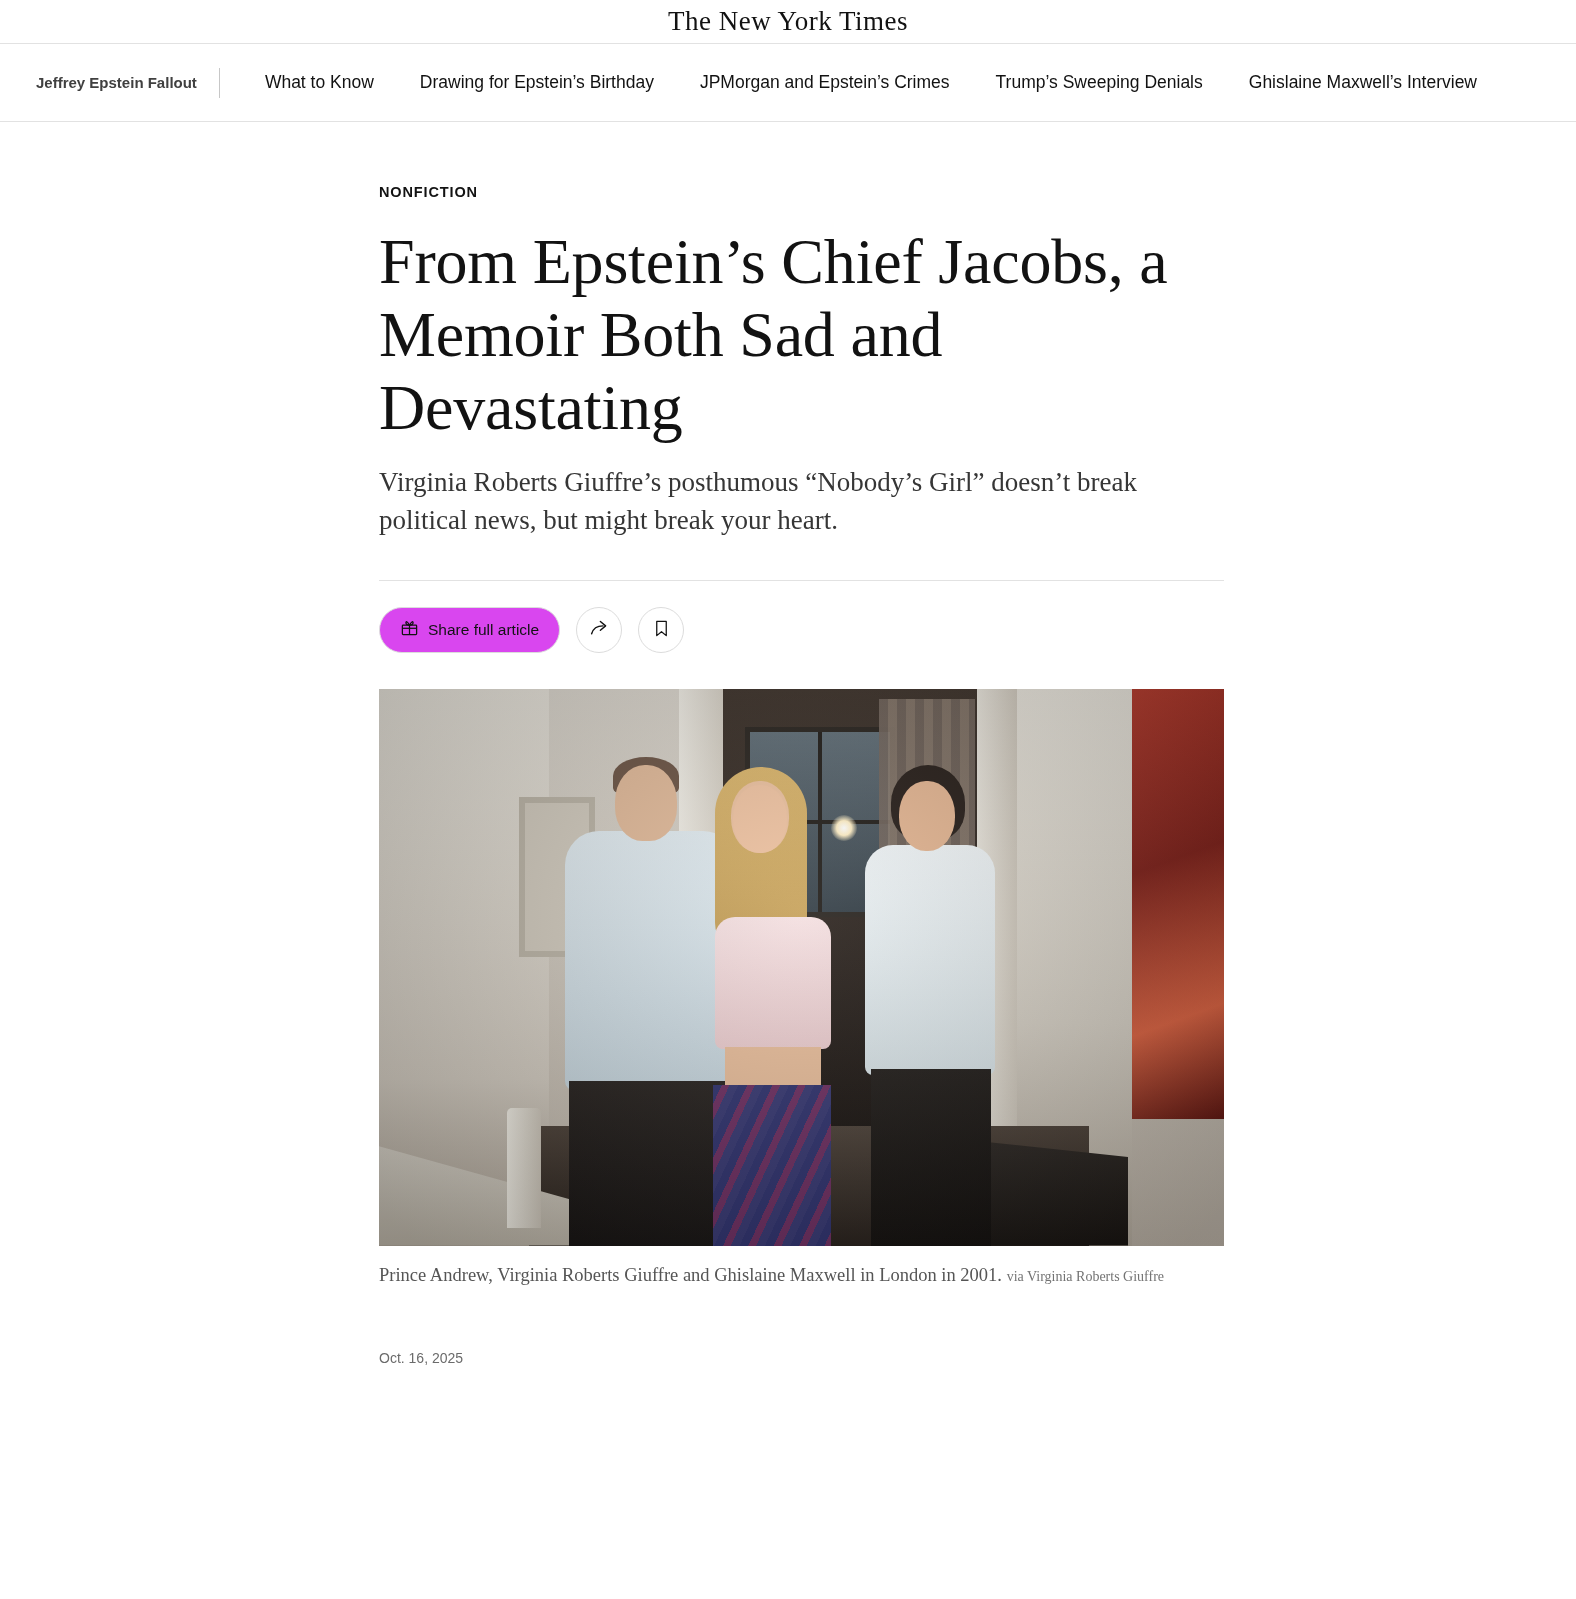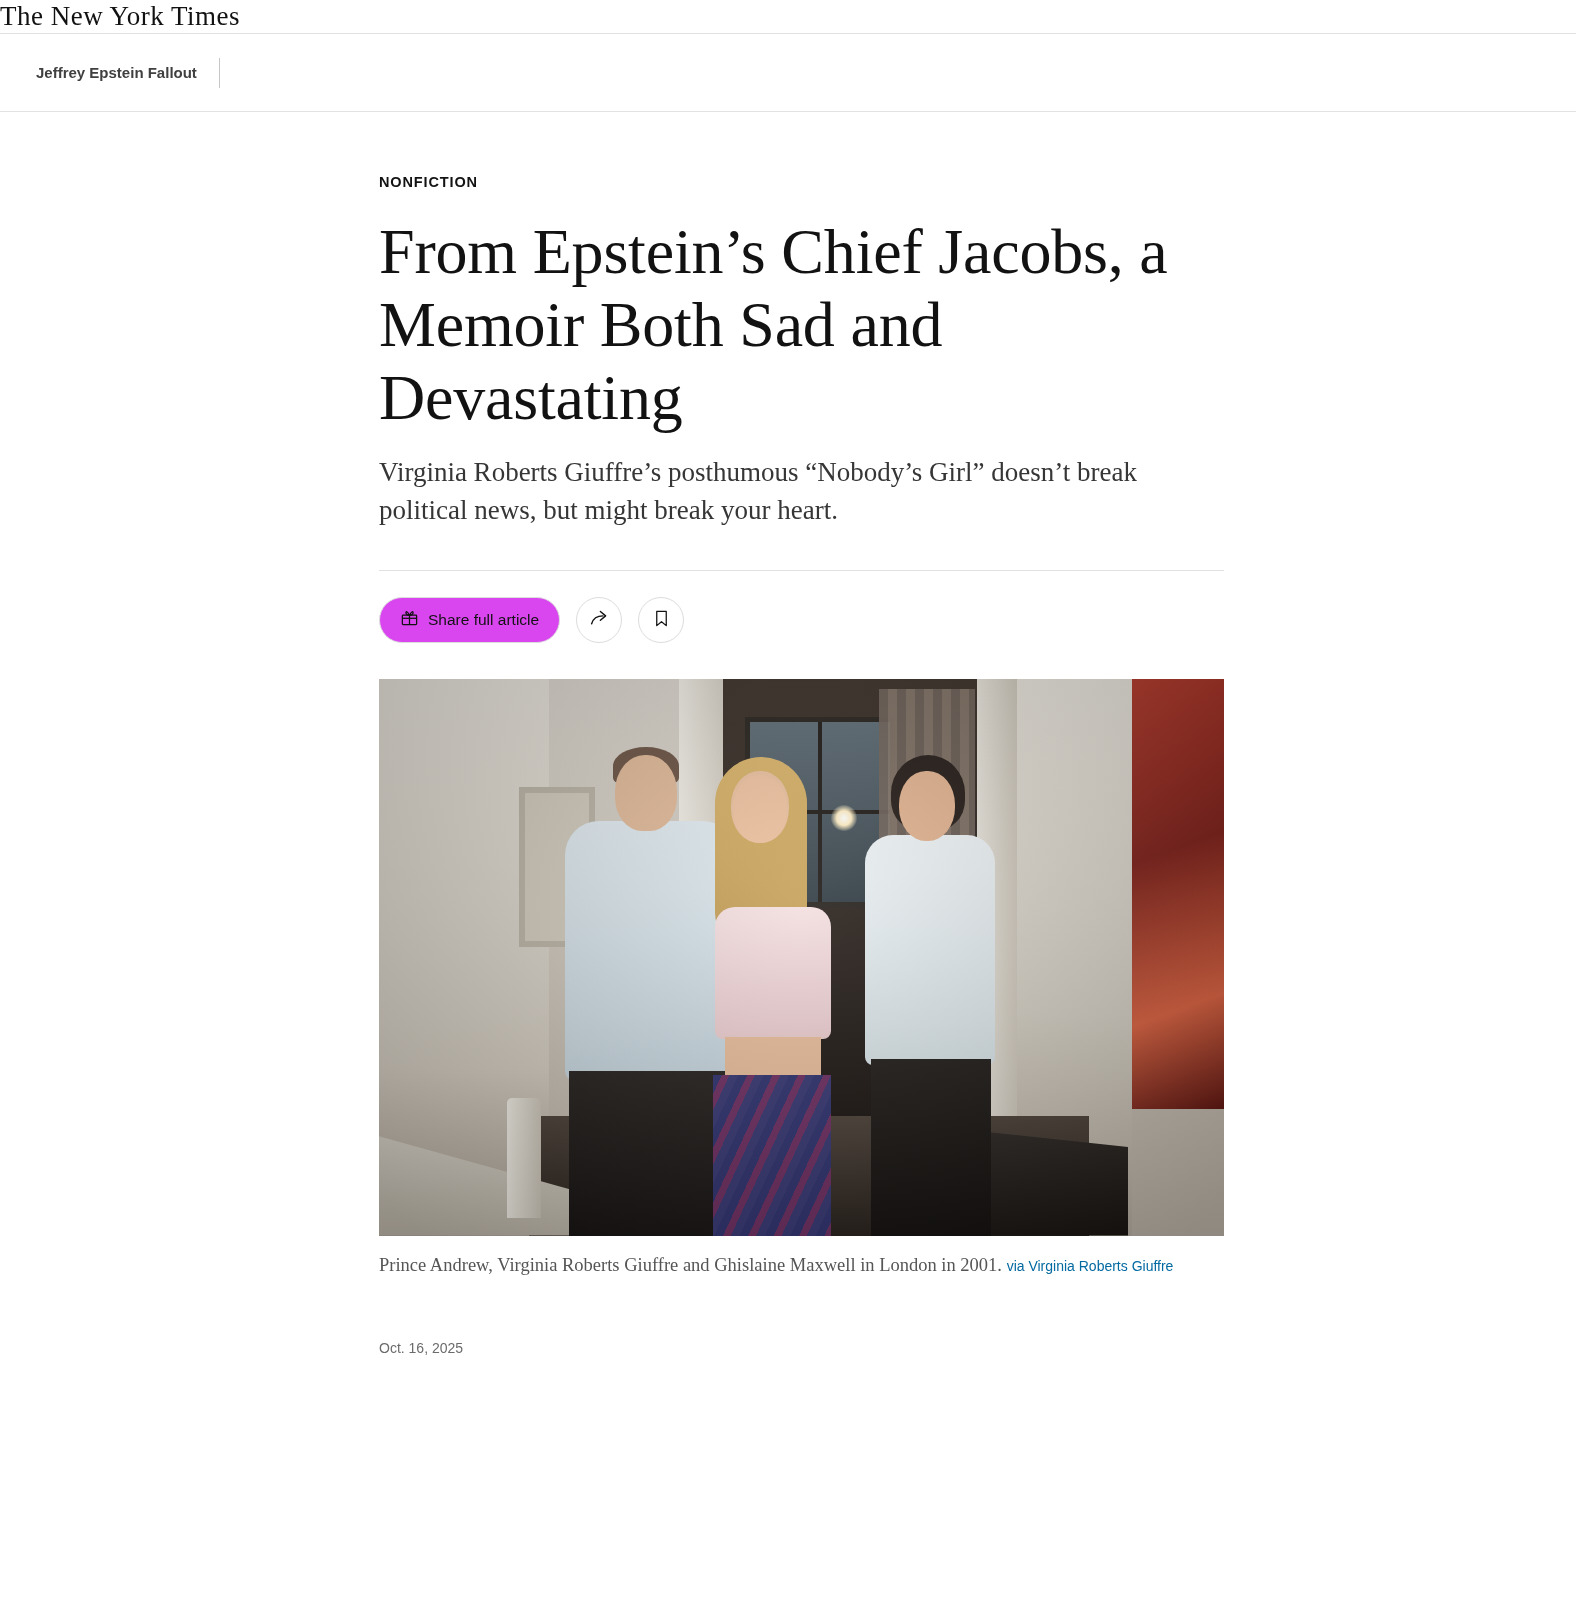--- a/index.html
+++ b/index.html
@@ -9,24 +9,24 @@
     background: #ffffff;
     width: 1576px;
   }
   body {
     font-family: "Liberation Sans", sans-serif;
     color: #121212;
   }
 
   
   .masthead {
-    height: 34px;
-    display: flex;
-    align-items: center;
-    justify-content: flex-start;
+    height: 44px;
+    display: flex;
+    align-items: center;
+    justify-content: center;
     border-bottom: 1px solid #e2e2e2;
   }
   .masthead-logo {
     font-family: "Liberation Serif", serif;
     font-size: 27px;
     letter-spacing: 0.5px;
     font-weight: 400;
     color: #121212;
     white-space: nowrap;
   }
@@ -297,23 +297,23 @@
 
   .caption {
     font-family: "Liberation Serif", serif;
     font-size: 18.5px;
     line-height: 1.45;
     color: #555;
     margin-top: 16px;
     width: 845px;
   }
   .caption .credit {
-    font-family: Liberation Sans, sans-serif;
+    font-family: Liberation Serif, serif;
     font-size: 14px;
-    color: #0369a1;
+    color: #737373;
   }
 
   
   .byline-block { margin-top: 62px; }
   .byline {
     display: flex;
     align-items: center;
     gap: 17px;
   }
   .avatar {
@@ -353,20 +353,27 @@
 </head>
 <body>
 
 <header class="masthead">
   <div class="masthead-logo">The New York Times</div>
 </header>
 
 <nav class="topicbar">
   <div class="topic-title">Jeffrey Epstein Fallout</div>
   <div class="topic-divider"></div>
+  <div class="topic-links">
+    <a class="topic-link">What to Know</a>
+    <a class="topic-link">Drawing for Epstein’s Birthday</a>
+    <a class="topic-link">JPMorgan and Epstein’s Crimes</a>
+    <a class="topic-link">Trump’s Sweeping Denials</a>
+    <a class="topic-link">Ghislaine Maxwell’s Interview</a>
+  </div>
 </nav>
 
 <main class="article">
   <div class="article-inner">
 
     <div class="kicker">NONFICTION</div>
 
     <h1 class="headline">From Epstein’s Chief Jacobs, a Memoir Both Sad and Devastating</h1>
 
     <p class="summary">Virginia Roberts Giuffre’s posthumous “Nobody’s Girl” doesn’t break political news, but might break your heart.</p>

